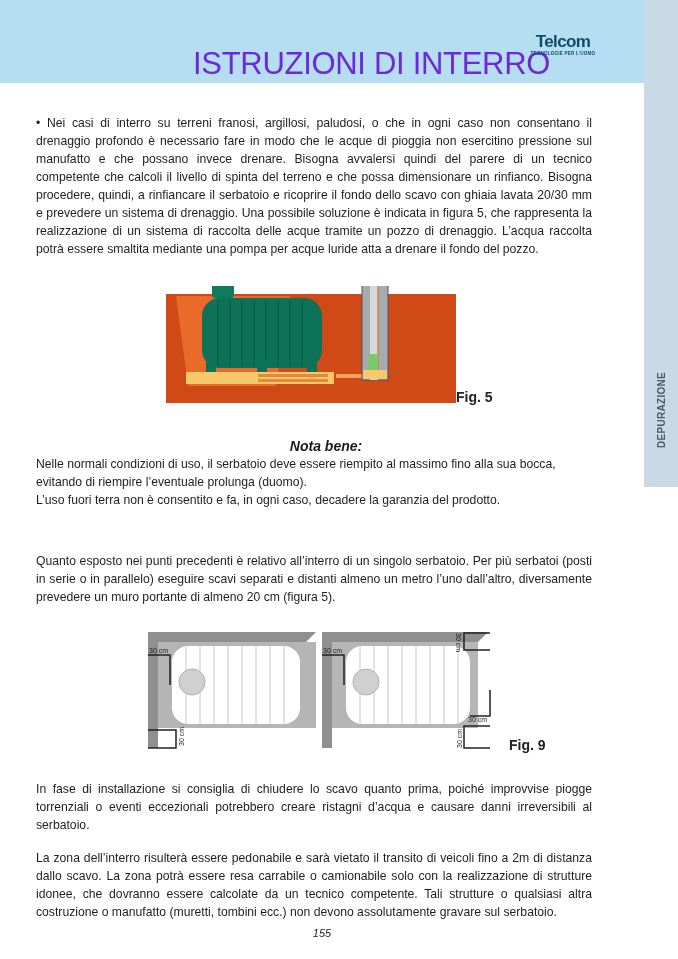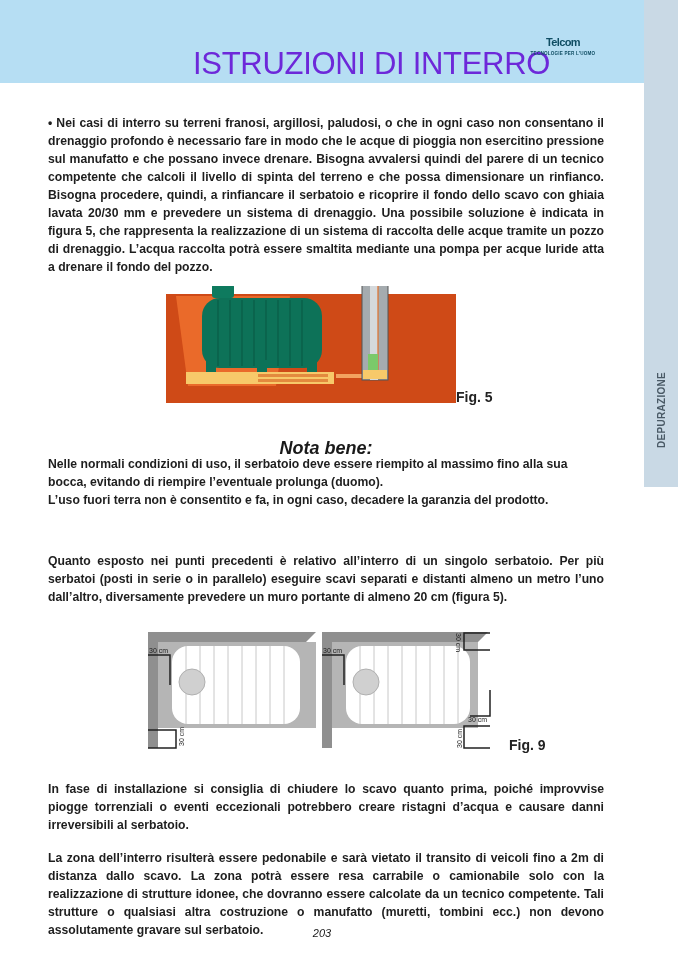--- a/index.html
+++ b/index.html
@@ -6,26 +6,26 @@
   body { width:678px; height:959px; position:relative; background:#ffffff; overflow:hidden;
          font-family:"Liberation Sans", "DejaVu Sans", sans-serif; color:#1a1a1a; }
   .header { position:absolute; left:0; top:0; width:644px; height:83px; background:#b6def3; }
   .side-strip { position:absolute; left:644px; top:0; width:34px; height:487px; background:#c9d9e5; }
   .side-label { position:absolute; left:644px; top:340px; width:34px; height:140px; }
   .side-label span { position:absolute; left:50%; top:50%; transform:translate(-50%,-50%) rotate(-90deg);
          font-size:10px; font-weight:bold; color:#4a5a66; letter-spacing:0.3px; white-space:nowrap; }
   .title { position:absolute; left:193px; top:46px; font-size:31px; font-weight:normal; color:#6d28d9;
            letter-spacing:-0.3px; white-space:nowrap; }
   .logo { position:absolute; left:520px; top:34px; width:86px; }
-  .logo .brand { font-size:11px; font-weight:bold; color:#0f4d63; letter-spacing:-0.6px; line-height:16px; display:block; text-align:center; }
+  .logo .brand { font-size:17px; font-weight:bold; color:#0f4d63; letter-spacing:-0.6px; line-height:16px; display:block; text-align:center; }
   .logo .tag { font-size:4.6px; font-weight:bold; color:#0f4d63; display:block; text-align:center; letter-spacing:0.2px; margin-top:1px; }
-  .para { position:absolute; left:48px; width:556px; font-size:12.2px; line-height:18px; text-align:justify; color:#1e1e1e;font-weight:bold; }
+  .para { position:absolute; left:36px; width:556px; font-size:12.2px; line-height:18px; text-align:justify; color:#1e1e1e; }
   .para p { margin:0; }
   #p1 { top:114px; }
-  .nota-title { position:absolute; left:48px; width:556px; top:438px; text-align:center; font-size:18px; font-style:italic; font-weight:bold; }
+  .nota-title { position:absolute; left:48px; width:556px; top:438px; text-align:center; font-size:14px; font-style:italic; font-weight:bold; }
   #p2 { top:455px; text-align:left; }
   #p3 { top:552px; }
   #p4 { top:780px; }
   #p5 { top:849px; }
   .page-num { position:absolute; left:0; width:644px; top:927px; text-align:center; font-size:11px; font-style:italic; }
   .fig-label { position:absolute; font-size:14px; font-weight:bold; color:#222; }
   #fig5 { position:absolute; left:166px; top:286px; width:290px; height:117px; }
   #fig6a { position:absolute; left:146px; top:630px; width:170px; height:120px; }
   #fig6b { position:absolute; left:318px; top:630px; width:180px; height:120px; }
 </style>
@@ -140,13 +140,13 @@
 <div class="fig-label" style="left:509px; top:737px;">Fig. 9</div>
 
 <div class="para" id="p4">
   <p>In fase di installazione si consiglia di chiudere lo scavo quanto prima, poiché improvvise piogge torrenziali o eventi eccezionali potrebbero creare ristagni d’acqua e causare danni irreversibili al serbatoio.</p>
 </div>
 
 <div class="para" id="p5">
   <p>La zona dell’interro risulterà essere pedonabile e sarà vietato il transito di veicoli fino a 2m di distanza dallo scavo. La zona potrà essere resa carrabile o camionabile solo con la realizzazione di strutture idonee, che dovranno essere calcolate da un tecnico competente. Tali strutture o qualsiasi altra costruzione o manufatto (muretti, tombini ecc.) non devono assolutamente gravare sul serbatoio.</p>
 </div>
 
-<div class="page-num">203</div>
+<div class="page-num">155</div>
 
 </body></html>

